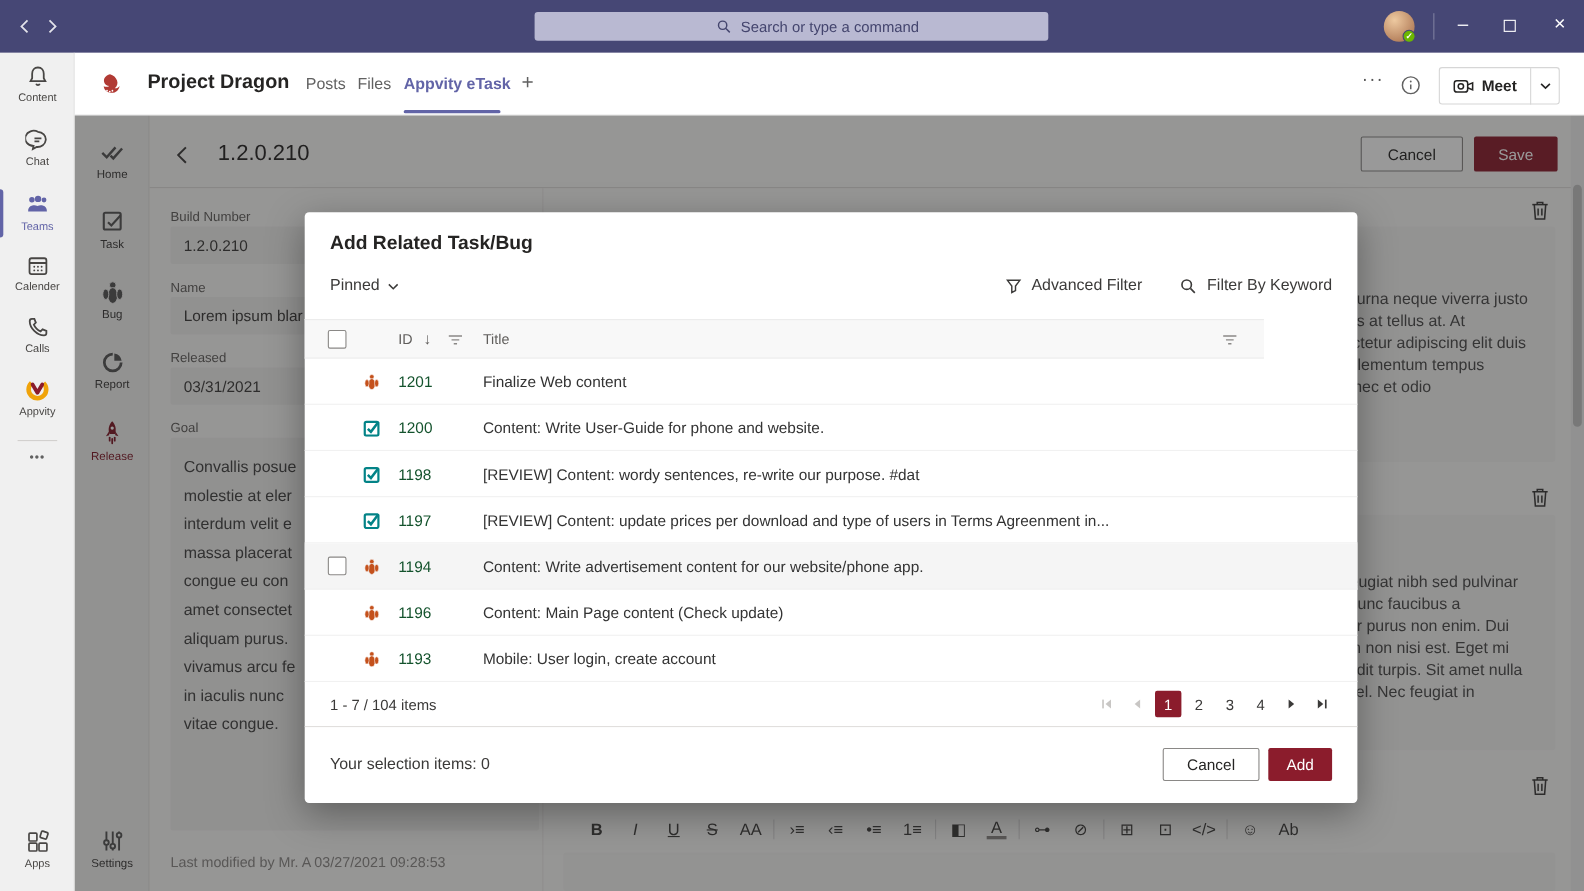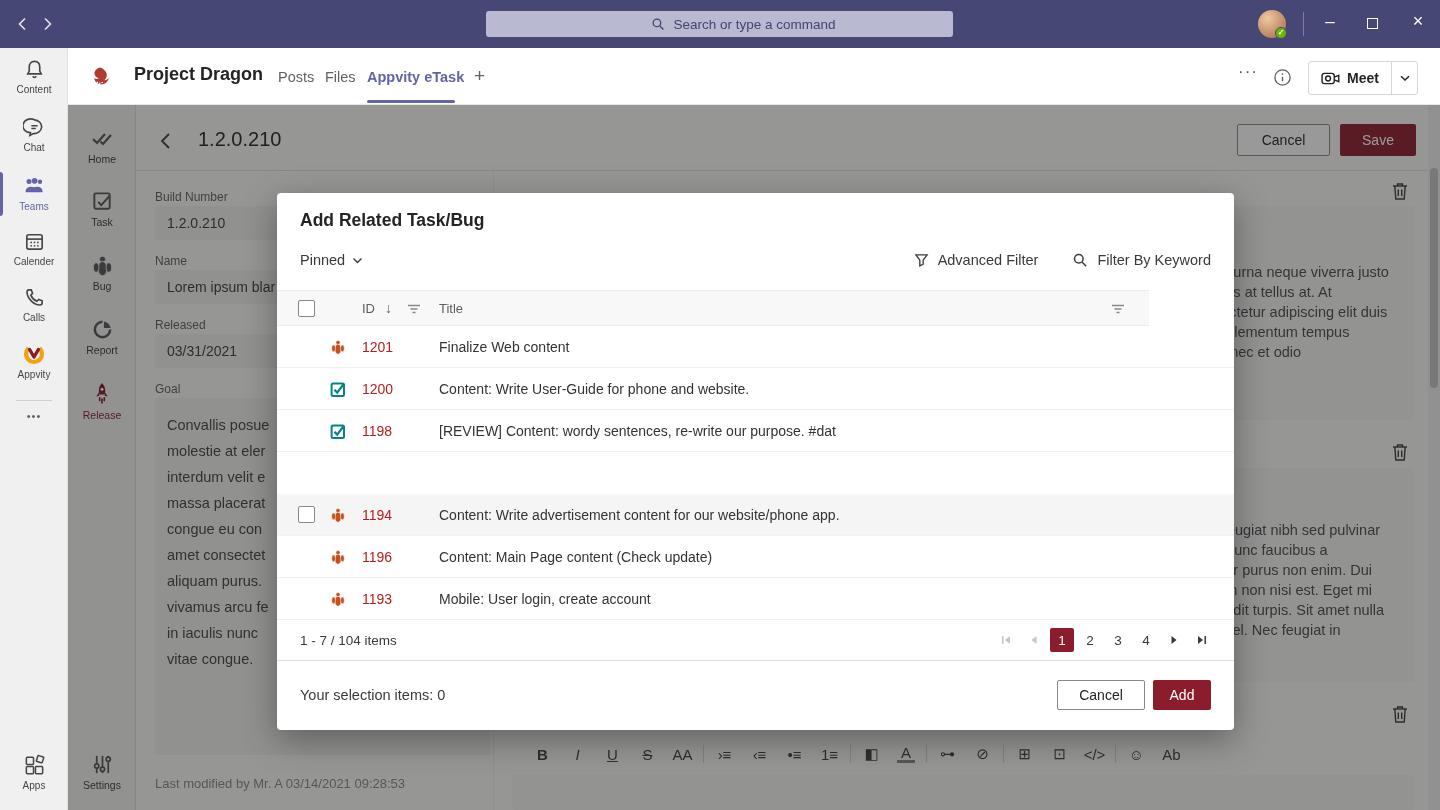--- a/index.html
+++ b/index.html
@@ -82,21 +82,21 @@
     box-shadow:0 10px 34px rgba(0,0,0,.35);}
   .m-title{left:23px;top:17px;font-size:17.5px;font-weight:bold;color:#252423;}
   .m-pinned{left:23px;top:59px;display:flex;align-items:center;gap:7px;font-size:14.5px;color:#3B3A39;}
   .m-filters{right:23px;top:59px;display:flex;align-items:center;gap:34px;font-size:14.5px;color:#3B3A39;}
   .m-filters .grp{display:flex;align-items:center;gap:9px;}
   .m-thead{left:0;top:97px;width:872px;height:36px;background:#F8F8F8;
     border-top:1px solid #ECECEC;border-bottom:1px solid #ECECEC;font-size:13px;color:#605E5C;padding-left:24px;}
   .checkbox{width:17px;height:17px;border:1.5px solid #8A8886;border-radius:2px;background:#fff;}
   .mrow{left:0;width:957px;height:42px;border-bottom:1px solid #F1F1F1;}
   .mrow.hover{background:#F5F5F5;}
-  .rid{left:85px;top:13px;font-size:14px;color:#b91c1c;}
+  .rid{left:85px;top:13px;font-size:14px;color:#14532d;}
   .rtitle{left:162px;top:13px;font-size:14px;color:#333;white-space:nowrap;}
   .m-pagerow{left:0;top:427px;width:957px;height:40px;}
   .pg-summary{left:23px;top:13px;font-size:13.5px;color:#3B3A39;}
   .pager{right:20px;top:8px;display:flex;align-items:center;gap:4px;}
   .pgbtn{width:24px;height:24px;display:flex;align-items:center;justify-content:center;
     font-size:13.5px;color:#3B3A39;border-radius:2px;}
   .pgbtn.activepg{background:#8B1C2C;color:#fff;}
   .m-footer{left:0;top:467px;width:957px;height:70px;border-top:1px solid #E1DFDD;}
   .sel-text{left:23px;top:26px;font-size:14.5px;color:#3B3A39;}
   .fbtn{top:19px;height:30px;border-radius:2px;font-size:14px;display:flex;align-items:center;justify-content:center;}
@@ -348,21 +348,21 @@
     <div class="abs goalbox">Convallis posue
 molestie at eler
 interdum velit e
 massa placerat
 congue eu con
 amet consectet
 aliquam purus.
 vivamus arcu fe
 in iaculis nunc
 vitae congue.</div>
-    <span class="abs lastmod">Last modified by Mr. A 03/14/2021 09:28:53</span>
+    <span class="abs lastmod">Last modified by Mr. A 03/27/2021 09:28:53</span>
 
     <span class="abs trash" style="top:76px">
       <svg width="18" height="20" viewBox="0 0 18 20" fill="none" stroke="#3B3A39" stroke-width="1.4">
           <path d="M2 5 h14"></path>
           <path d="M6.5 5 V3 h5 v2"></path>
           <path d="M3.8 5 l1 13 h8.4 l1 -13"></path>
           <path d="M7.3 8.5 v6.5 M10.7 8.5 v6.5"></path>
         </svg>
       </span>
     <div class="abs txtblock" style="top:101px;height:214px">
@@ -503,20 +503,30 @@
     </div>
     <div class="abs mrow" style="top:217px">
       <span class="abs" style="left:53px;top:13px">
         <svg width="16" height="16" viewBox="0 0 16 16">
             <rect x="1.6" y="2.6" width="12.4" height="12.4" rx="1.5" fill="#fff" stroke="#038387" stroke-width="2"></rect>
             <path d="M4.4 8.8 L7.2 11.6 L14 2.6" stroke="#038387" stroke-width="2.3" fill="none"></path>
           </svg>
         </span>
       <span class="abs rid">1198</span>
       <span class="abs rtitle">[REVIEW] Content: wordy sentences, re-write our purpose. #dat</span>
+    </div>
+    <div class="abs mrow" style="top:259px">
+      <span class="abs" style="left:53px;top:13px">
+        <svg width="16" height="16" viewBox="0 0 16 16">
+            <rect x="1.6" y="2.6" width="12.4" height="12.4" rx="1.5" fill="#fff" stroke="#038387" stroke-width="2"></rect>
+            <path d="M4.4 8.8 L7.2 11.6 L14 2.6" stroke="#038387" stroke-width="2.3" fill="none"></path>
+          </svg>
+        </span>
+      <span class="abs rid">1197</span>
+      <span class="abs rtitle">[REVIEW] Content: update prices per download and type of users in Terms Agreenment in...</span>
     </div>
     <div class="abs mrow hover" style="top:301px">
       <div class="abs checkbox" style="left:21px;top:12px"></div>
       <span class="abs" style="left:53px;top:13px">
         <svg width="16" height="16" viewBox="0 0 16 16" fill="#C4511C" stroke="#F5F5F5" stroke-width=".5">
             <circle cx="8" cy="3.6" r="2.1"></circle>
             <ellipse cx="8" cy="10.2" rx="3.1" ry="5"></ellipse>
             <ellipse cx="3.6" cy="9.4" rx="1.9" ry="3.3"></ellipse>
             <ellipse cx="12.4" cy="9.4" rx="1.9" ry="3.3"></ellipse>
           </svg>

